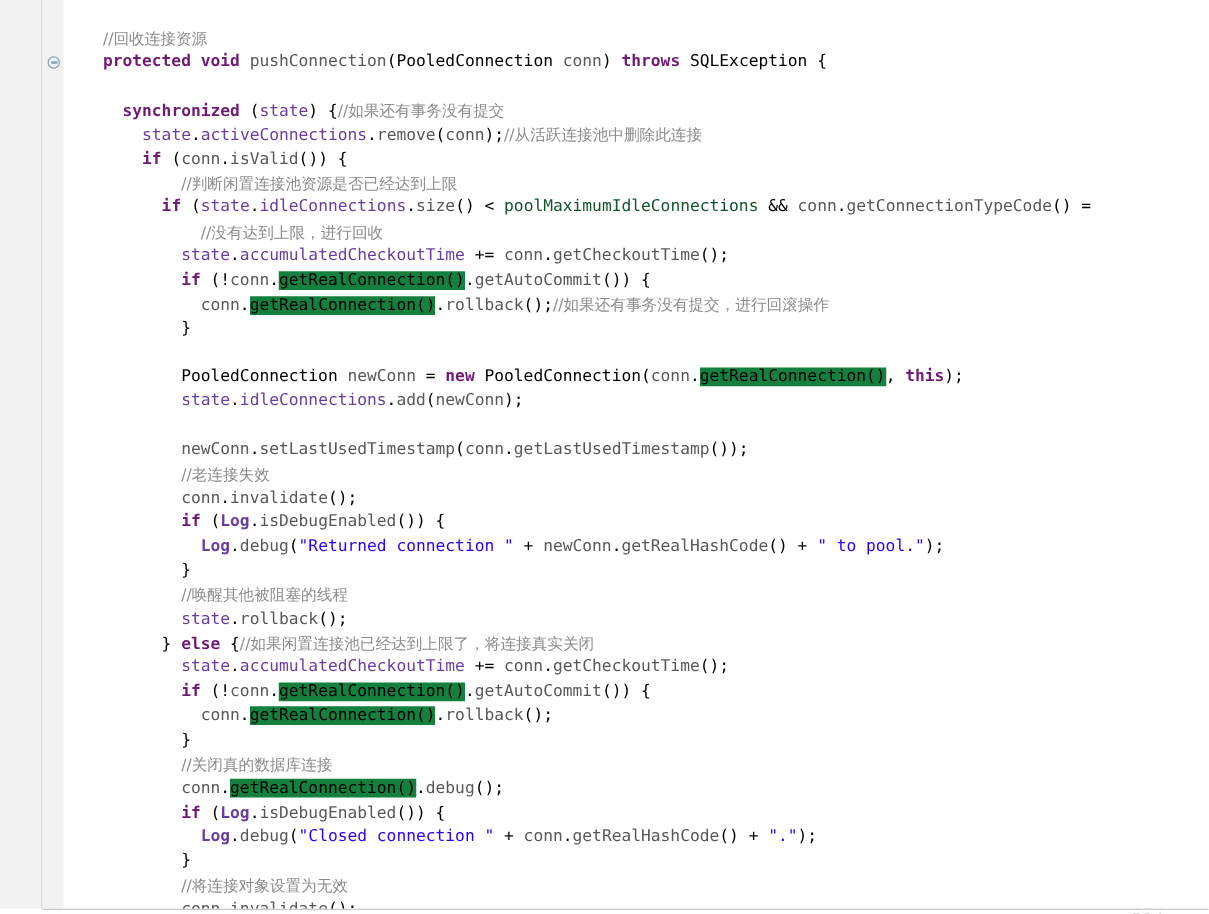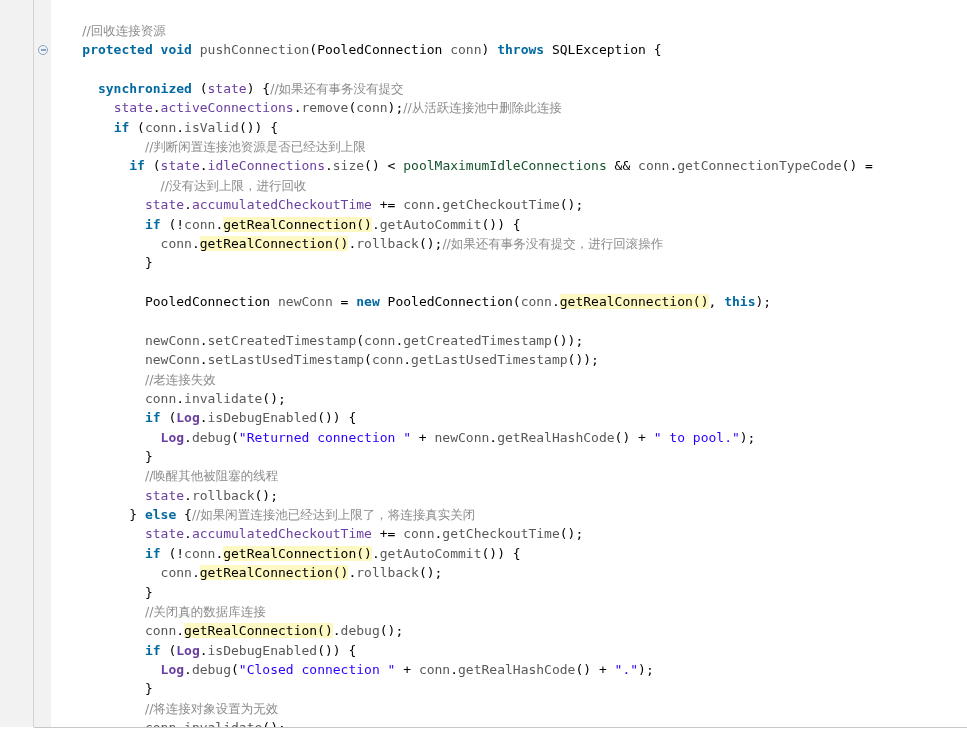--- a/index.html
+++ b/index.html
@@ -49,29 +49,29 @@
     font-size:13px;line-height:19.37px;height:19.37px;
     color:#000000;
   }
   .bottom-rule{
     position:absolute;left:34px;right:0;top:727px;height:1px;background:#c8c8c8;
   }
   .bottom-fill{
     position:absolute;left:0;top:728px;right:0;height:3px;background:#ffffff;
   }
   
-  .kw{color:#0369a1;font-weight:bold;text-align:center;}
+  .kw{color:#701a75;font-weight:bold;text-align:center;}
   .cm{color:#8c8c8c;font-family:"DejaVu Sans","Liberation Sans",sans-serif;font-size:12.5px;}
   .str{color:#2a00ff;}
   .fld{color:#6a3ea1;}
   .sfld{color:#6a3ea1;font-weight:bold;}
   .cst{color:#14532d;text-align:center;}
   .pl{color:#000000;}
   .id{color:#585858;}
-  .hl{background:#fef9c3;}
+  .hl{background:#15803d;}
 </style>
 </head>
 <body>
 
 <div id="editor">
 
   <div id="gutter"></div>
   <div id="gutter-strip"></div>
 
   <div id="linenumbers">
@@ -127,21 +127,21 @@
       <div class="line" style="top: 98.35px;"><span class="pl">        </span><span class="fld">state</span><span class="pl">.</span><span class="fld">activeConnections</span><span class="pl">.</span><span class="id">remove</span><span class="pl">(</span><span class="id">conn</span><span class="pl">);</span><span class="cm">//从活跃连接池中删除此连接</span></div>
       <div class="line" style="top: 137.09px;"><span class="pl">            </span><span class="cm">//判断闲置连接池资源是否已经达到上限</span></div>
       <div class="line" style="top: 117.72px;"><span class="pl">        </span><span class="kw">if</span><span class="pl"> (</span><span class="id">conn</span><span class="pl">.</span><span class="id">isValid</span><span class="pl">()) {</span></div>
       <div class="line" style="top: 156.46px;"><span class="pl">          </span><span class="kw">if</span><span class="pl"> (</span><span class="fld">state</span><span class="pl">.</span><span class="fld">idleConnections</span><span class="pl">.</span><span class="id">size</span><span class="pl">() &lt; </span><span class="cst">poolMaximumIdleConnections</span><span class="pl"> &amp;&amp; </span><span class="id">conn</span><span class="pl">.</span><span class="id">getConnectionTypeCode</span><span class="pl">() =</span></div>
       <div class="line" style="top: 175.83px;"><span class="pl">              </span><span class="cm">//没有达到上限，进行回收</span></div>
       <div class="line" style="top: 195.2px;"><span class="pl">            </span><span class="fld">state</span><span class="pl">.</span><span class="fld">accumulatedCheckoutTime</span><span class="pl"> += </span><span class="id">conn</span><span class="pl">.</span><span class="id">getCheckoutTime</span><span class="pl">();</span></div>
       <div class="line" style="top: 214.57px;"><span class="pl">            </span><span class="kw">if</span><span class="pl"> (!</span><span class="id">conn</span><span class="pl">.</span><span class="hl">getRealConnection()</span><span class="pl">.</span><span class="id">getAutoCommit</span><span class="pl">()) {</span></div>
       <div class="line" style="top: 233.94px;"><span class="pl">              </span><span class="id">conn</span><span class="pl">.</span><span class="hl">getRealConnection()</span><span class="pl">.</span><span class="id">rollback</span><span class="pl">();</span><span class="cm">//如果还有事务没有提交，进行回滚操作</span></div>
       <div class="line" style="top: 253.31px;"><span class="pl">            }</span></div>
       <div class="line" style="top: 292.05px;"><span class="pl">            </span><span class="pl">PooledConnection</span><span class="pl"> </span><span class="id">newConn</span><span class="pl"> = </span><span class="kw">new</span><span class="pl"> </span><span class="pl">PooledConnection</span><span class="pl">(</span><span class="id">conn</span><span class="pl">.</span><span class="hl">getRealConnection()</span><span class="pl">, </span><span class="kw">this</span><span class="pl">);</span></div>
-      <div class="line" style="top: 330.79px;"><span class="pl">            </span><span class="id">newConn</span><span class="pl">.</span><span class="id">setCreatedTimestamp</span><span class="pl">(</span><span class="id">conn</span><span class="pl">.</span><span class="id">getCreatedTimestamp</span><span class="pl">());</span></div>
+      <div class="line" style="top: 311.42px;"><span class="pl">            </span><span class="fld">state</span><span class="pl">.</span><span class="fld">idleConnections</span><span class="pl">.</span><span class="id">add</span><span class="pl">(</span><span class="id">newConn</span><span class="pl">);</span></div>
       <div class="line" style="top: 350.16px;"><span class="pl">            </span><span class="id">newConn</span><span class="pl">.</span><span class="id">setLastUsedTimestamp</span><span class="pl">(</span><span class="id">conn</span><span class="pl">.</span><span class="id">getLastUsedTimestamp</span><span class="pl">());</span></div>
       <div class="line" style="top: 369.53px;"><span class="pl">            </span><span class="cm">//老连接失效</span></div>
       <div class="line" style="top: 388.9px;"><span class="pl">            </span><span class="id">conn</span><span class="pl">.</span><span class="id">invalidate</span><span class="pl">();</span></div>
       <div class="line" style="top: 408.27px;"><span class="pl">            </span><span class="kw">if</span><span class="pl"> (</span><span class="sfld">Log</span><span class="pl">.</span><span class="id">isDebugEnabled</span><span class="pl">()) {</span></div>
       <div class="line" style="top: 427.64px;"><span class="pl">              </span><span class="sfld">Log</span><span class="pl">.</span><span class="id">debug</span><span class="pl">(</span><span class="str">"Returned connection "</span><span class="pl"> + </span><span class="id">newConn</span><span class="pl">.</span><span class="id">getRealHashCode</span><span class="pl">() + </span><span class="str">" to pool."</span><span class="pl">);</span></div>
       <div class="line" style="top: 447.01px;"><span class="pl">            }</span></div>
       <div class="line" style="top: 466.38px;"><span class="pl">            </span><span class="cm">//唤醒其他被阻塞的线程</span></div>
       <div class="line" style="top: 485.75px;"><span class="pl">            </span><span class="fld">state</span><span class="pl">.</span><span class="id">rollback</span><span class="pl">();</span></div>
       <div class="line" style="top: 505.12px;"><span class="pl">          } </span><span class="kw">else</span><span class="pl"> {</span><span class="cm">//如果闲置连接池已经达到上限了，将连接真实关闭</span></div>
       <div class="line" style="top: 524.49px;"><span class="pl">            </span><span class="fld">state</span><span class="pl">.</span><span class="fld">accumulatedCheckoutTime</span><span class="pl"> += </span><span class="id">conn</span><span class="pl">.</span><span class="id">getCheckoutTime</span><span class="pl">();</span></div>

